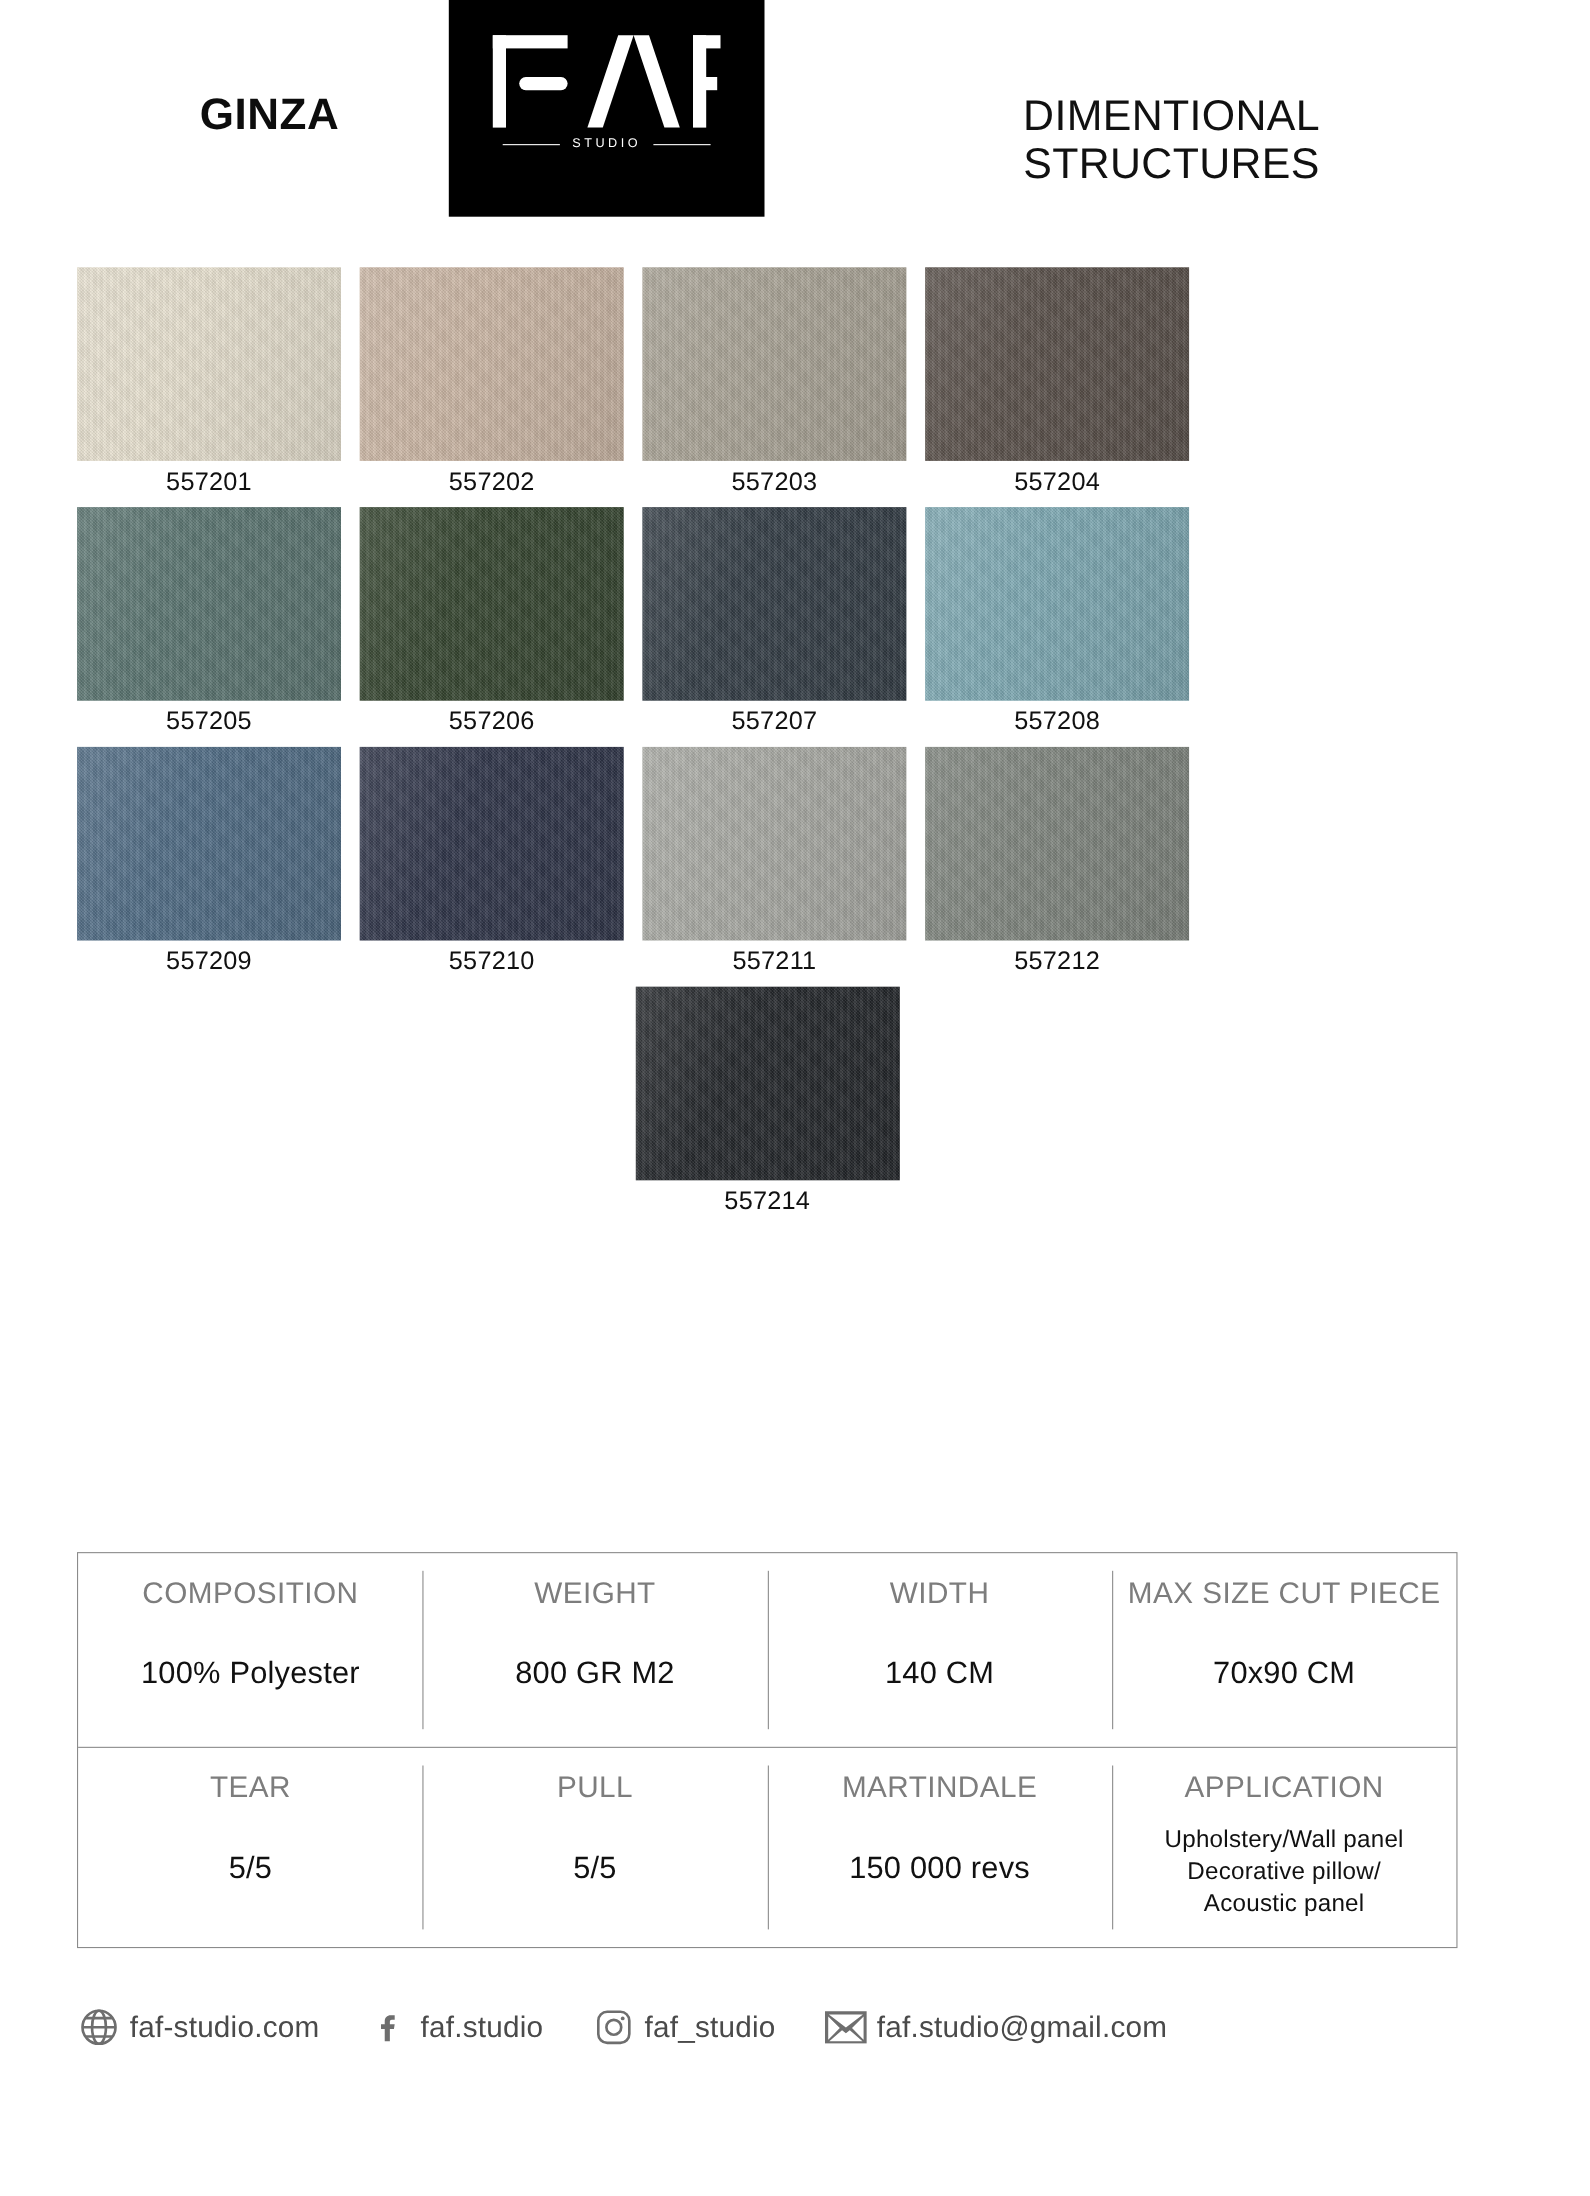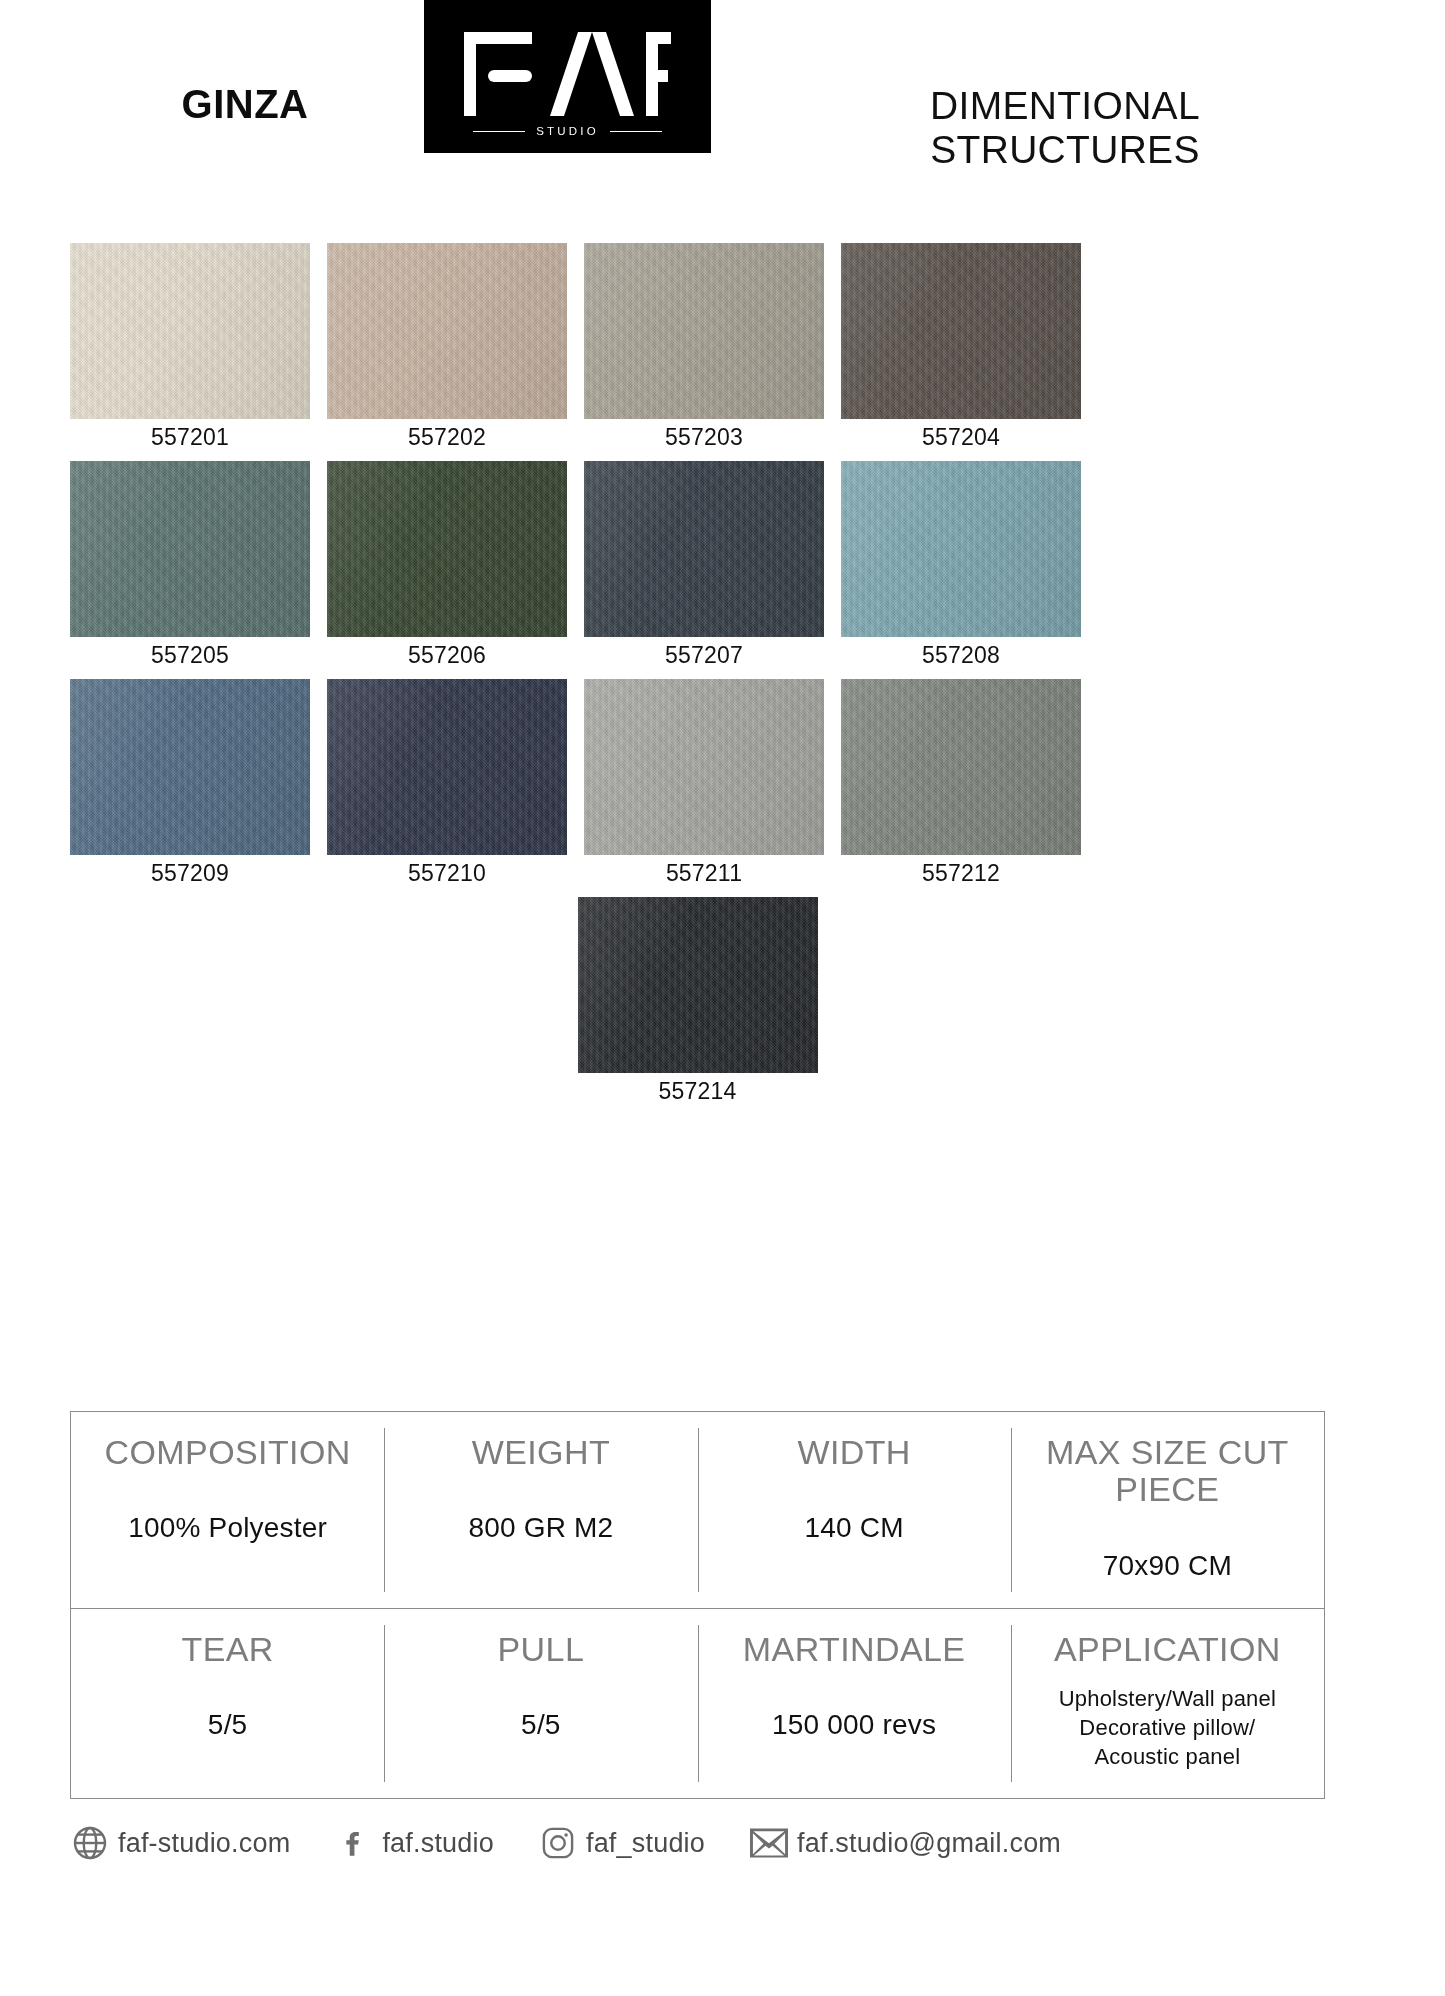--- a/index.html
+++ b/index.html
@@ -36,24 +36,24 @@
     text-align: center;
     font-size: 40px;
     font-weight: 700;
     letter-spacing: 0.5px;
     color: #0d0d0d;
     line-height: 1;
   }
 
   .logo-box {
     position: absolute;
-    left: 424px;
+    left: 408px;
     top: 0px;
     width: 287px;
-    height: 153px;
+    height: 197px;
     background: #000000;
   }
 
   .logo-mark {
     position: absolute;
     left: 0; right: 0;
     top: 28px;
     display: flex;
     justify-content: center;
     align-items: center;
@@ -178,21 +178,21 @@
     content: "";
     position: absolute;
     left: 0;
     top: 16px;
     bottom: 16px;
     width: 1px;
     background: #8b8b8b;
   }
 
   .spec-label {
-    font-size: 34px;
+    font-size: 27px;
     font-weight: 400;
     color: #7d7d7d;
     letter-spacing: 0.4px;
     line-height: 1.1;
   }
   .spec-value {
     margin-top: 42px;
     font-size: 28px;
     font-weight: 400;
     color: #111111;

